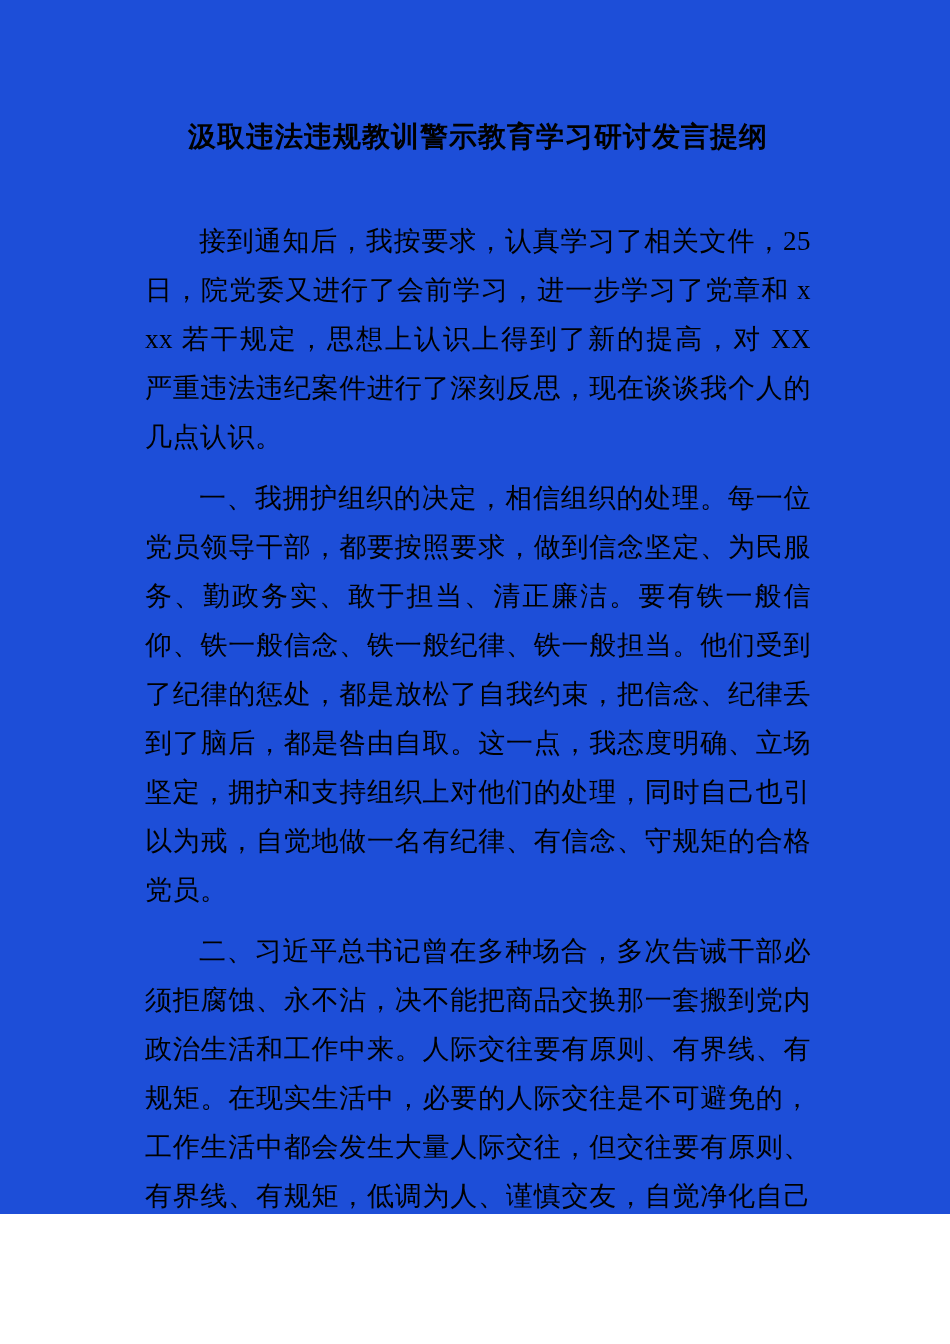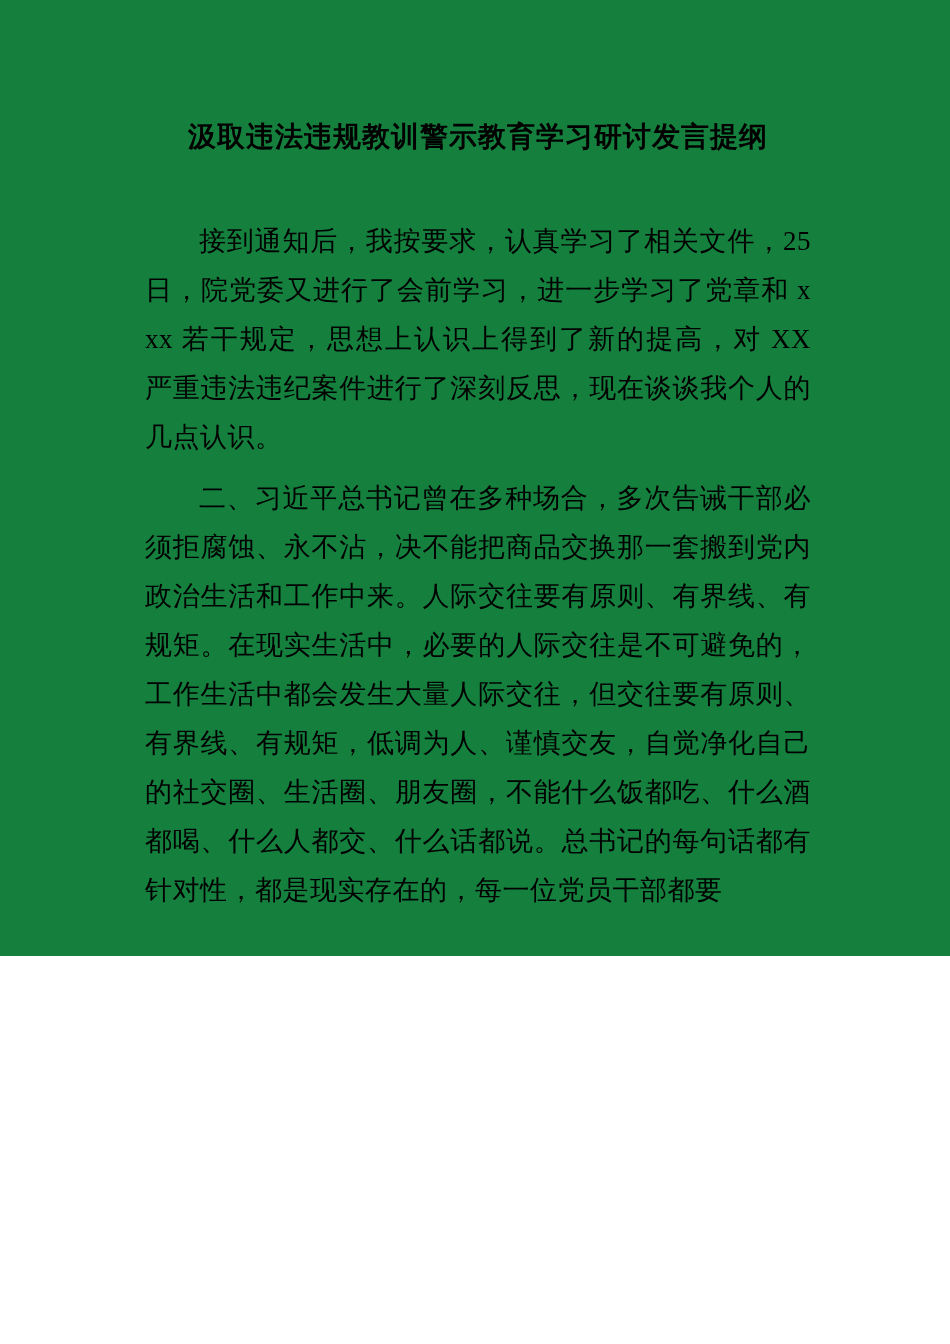--- a/index.html
+++ b/index.html
@@ -3,22 +3,22 @@
 <meta charset="utf-8">
 <style>
   html, body {
     margin: 0;
     padding: 0;
     background: #ffffff;
   }
   .page {
     position: relative;
     width: 950px;
-    height: 956px;
-    background: #15803d;
+    height: 1214px;
+    background: #1d4ed8;
     box-sizing: border-box;
     padding: 118px 127px 15px 133px;
     overflow: hidden;
     font-family: "Liberation Serif", "DejaVu Serif", serif;
     color: #000000;
   }
   .doc-title {
     margin: 0 0 62px 0;
     font-size: 28px;
     line-height: 37px;
@@ -41,15 +41,16 @@
   }
 </style>
 </head>
 <body>
 
 <div class="page">
   <h1 class="doc-title">汲取违法违规教训警示教育学习研讨发言提纲</h1>
 
   <div class="doc-body">
     <p class="doc-paragraph">接到通知后，我按要求，认真学习了相关文件，25 日，院党委又进行了会前学习，进一步学习了党章和 xxx 若干规定，思想上认识上得到了新的提高，对 XX 严重违法违纪案件进行了深刻反思，现在谈谈我个人的几点认识。</p>
+    <p class="doc-paragraph">一、我拥护组织的决定，相信组织的处理。每一位党员领导干部，都要按照要求，做到信念坚定、为民服务、勤政务实、敢于担当、清正廉洁。要有铁一般信仰、铁一般信念、铁一般纪律、铁一般担当。他们受到了纪律的惩处，都是放松了自我约束，把信念、纪律丢到了脑后，都是咎由自取。这一点，我态度明确、立场坚定，拥护和支持组织上对他们的处理，同时自己也引以为戒，自觉地做一名有纪律、有信念、守规矩的合格党员。</p>
     <p class="doc-paragraph">二、习近平总书记曾在多种场合，多次告诫干部必须拒腐蚀、永不沾，决不能把商品交换那一套搬到党内政治生活和工作中来。人际交往要有原则、有界线、有规矩。在现实生活中，必要的人际交往是不可避免的，工作生活中都会发生大量人际交往，但交往要有原则、有界线、有规矩，低调为人、谨慎交友，自觉净化自己的社交圈、生活圈、朋友圈，不能什么饭都吃、什么酒都喝、什么人都交、什么话都说。总书记的每句话都有针对性，都是现实存在的，每一位党员干部都要</p>
   </div>
 </div>
 
 </body></html>

